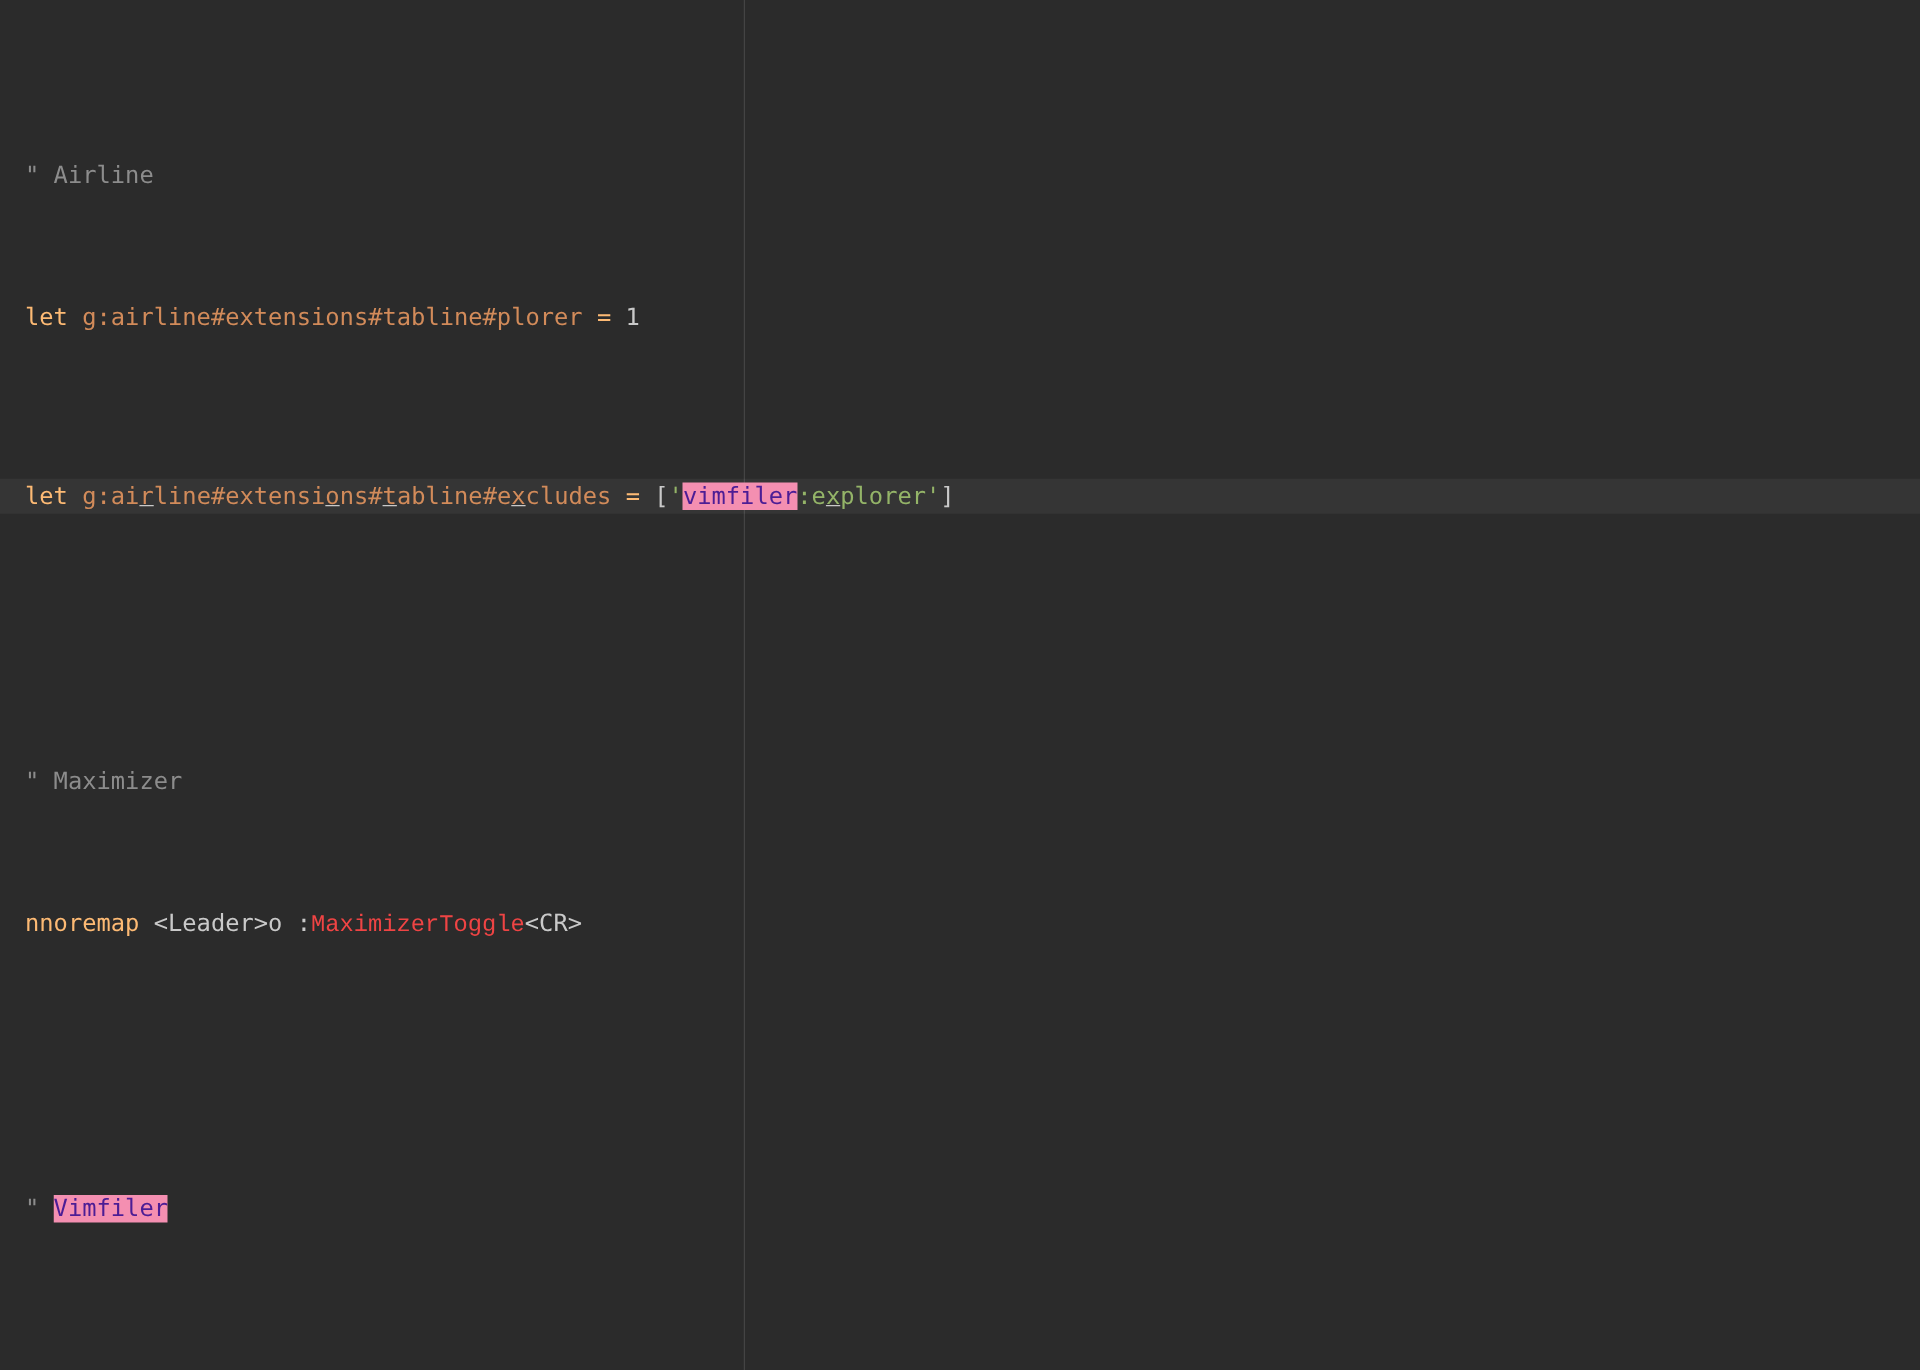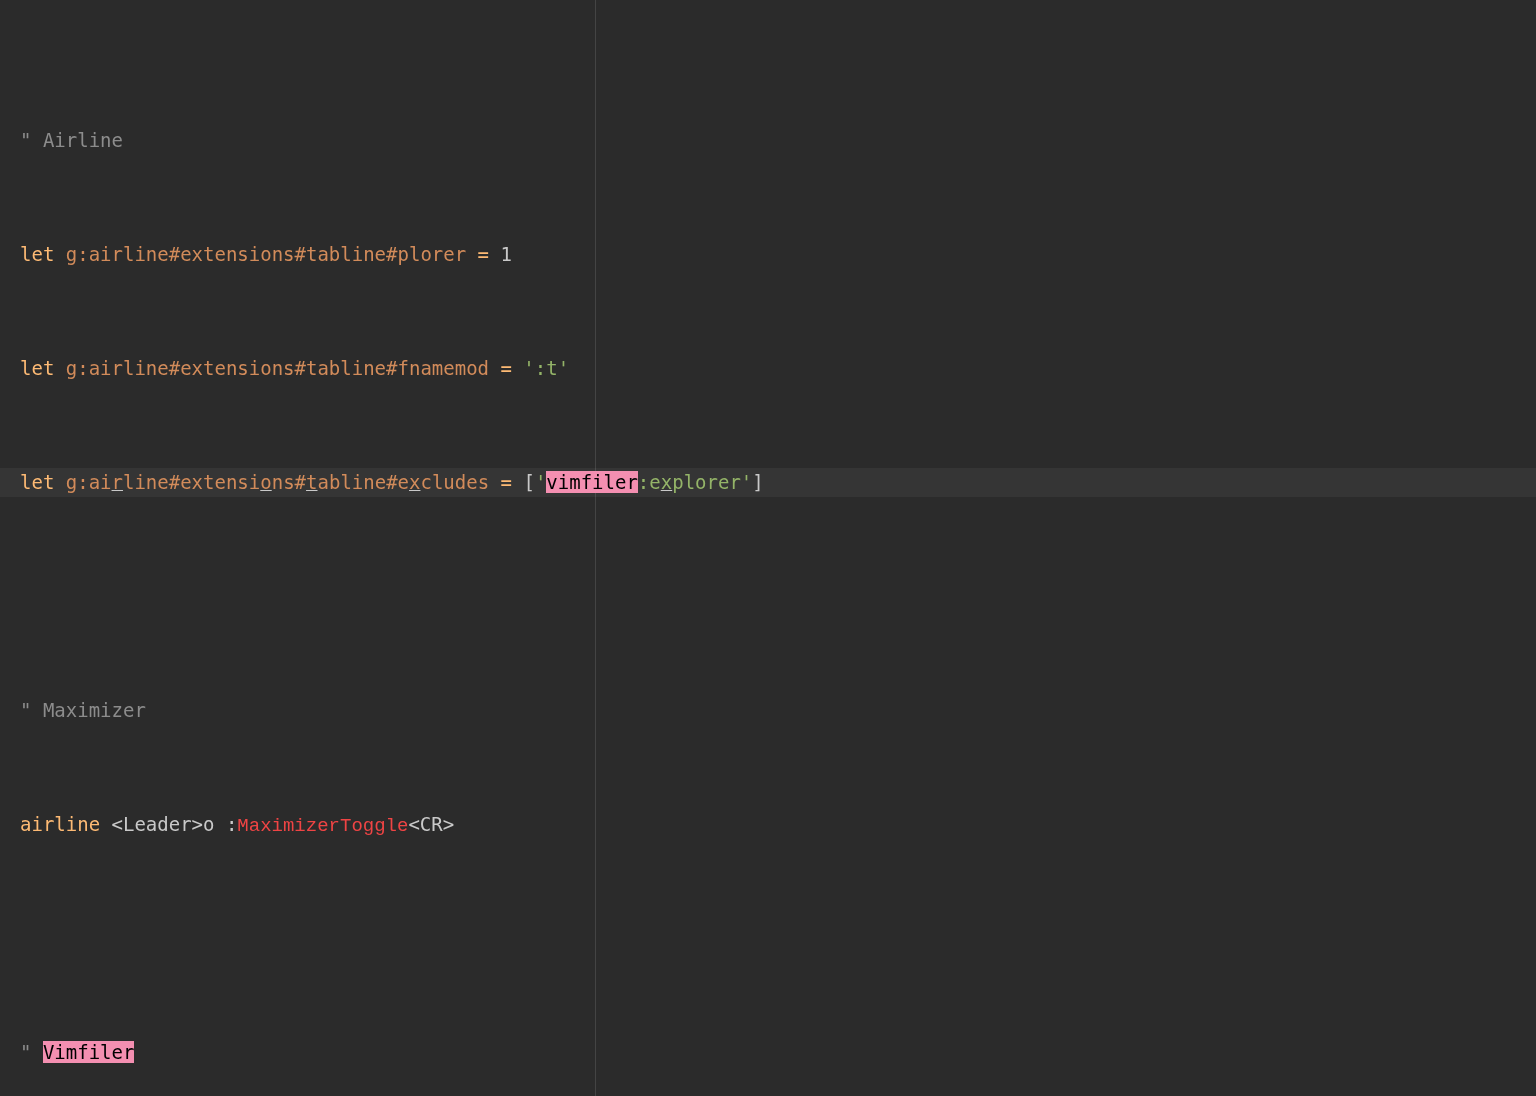--- a/index.html
+++ b/index.html
@@ -44,42 +44,41 @@
   
   .c-comment { color: #8c8c8c; }              
   .c-red     { color: #fdba74; }              
   .c-orange  { color: #d28b5a; }
   .c-teal    { color: #ef4444; font-family: Liberation Mono, monospace; }              
   .c-green   { color: #94b468; }              
   .c-plain   { color: #c9c9c9; }
   .c-under   { text-decoration: underline; text-decoration-color: #c9c9c9; }
 
   
-  .hl-pink   { background: #f48fb1; color: #000000; }
+  .hl-pink   { background: #f48fb1; color: #4c1d95; }
 
 </style>
 </head>
 <body>
 
 <div class="editor">
   <div class="guide"></div>
 
   <span class="line"><span class="c-comment">" Airline</span></span>
 
   <span class="line"><span class="c-red">let</span><span class="c-orange"> g:airline#extensions#tabline#plorer</span><span class="c-red"> = </span><span class="c-plain">1</span></span>
 
-  <span class="line"><span class="c-red">let</span><span class="c-orange"> g:airline#extensions#tabline#fnamemod</span><span class="c-red"> = </span><span class="c-green">':t'</span></span>
 
   <span class="line cursor-line"><span class="c-red">let</span><span class="c-orange"> g:ai</span><span class="c-orange c-under">r</span><span class="c-orange">line#extensi</span><span class="c-orange c-under">o</span><span class="c-orange">ns#</span><span class="c-orange c-under">t</span><span class="c-orange">abline#e</span><span class="c-orange c-under">x</span><span class="c-orange">cludes </span><span class="c-red">=</span><span class="c-plain"> [</span><span class="c-green">'</span><span class="hl-pink">vimfiler</span><span class="c-green">:e</span><span class="c-green c-under">x</span><span class="c-green">plorer</span><span class="c-green">'</span><span class="c-plain">]</span></span>
 
   <span class="line"></span>
 
   <span class="line"><span class="c-comment">" Maximizer</span></span>
 
-  <span class="line"><span class="c-red">airline</span><span class="c-plain"> &lt;Leader&gt;o :</span><span class="c-teal">MaximizerToggle</span><span class="c-plain">&lt;CR&gt;</span></span>
+  <span class="line"><span class="c-red">nnoremap</span><span class="c-plain"> &lt;Leader&gt;o :</span><span class="c-teal">MaximizerToggle</span><span class="c-plain">&lt;CR&gt;</span></span>
 
   <span class="line"></span>
 
   <span class="line"><span class="c-comment">" </span><span class="hl-pink">Vimfiler</span></span>
 
   
 
   
 
   

